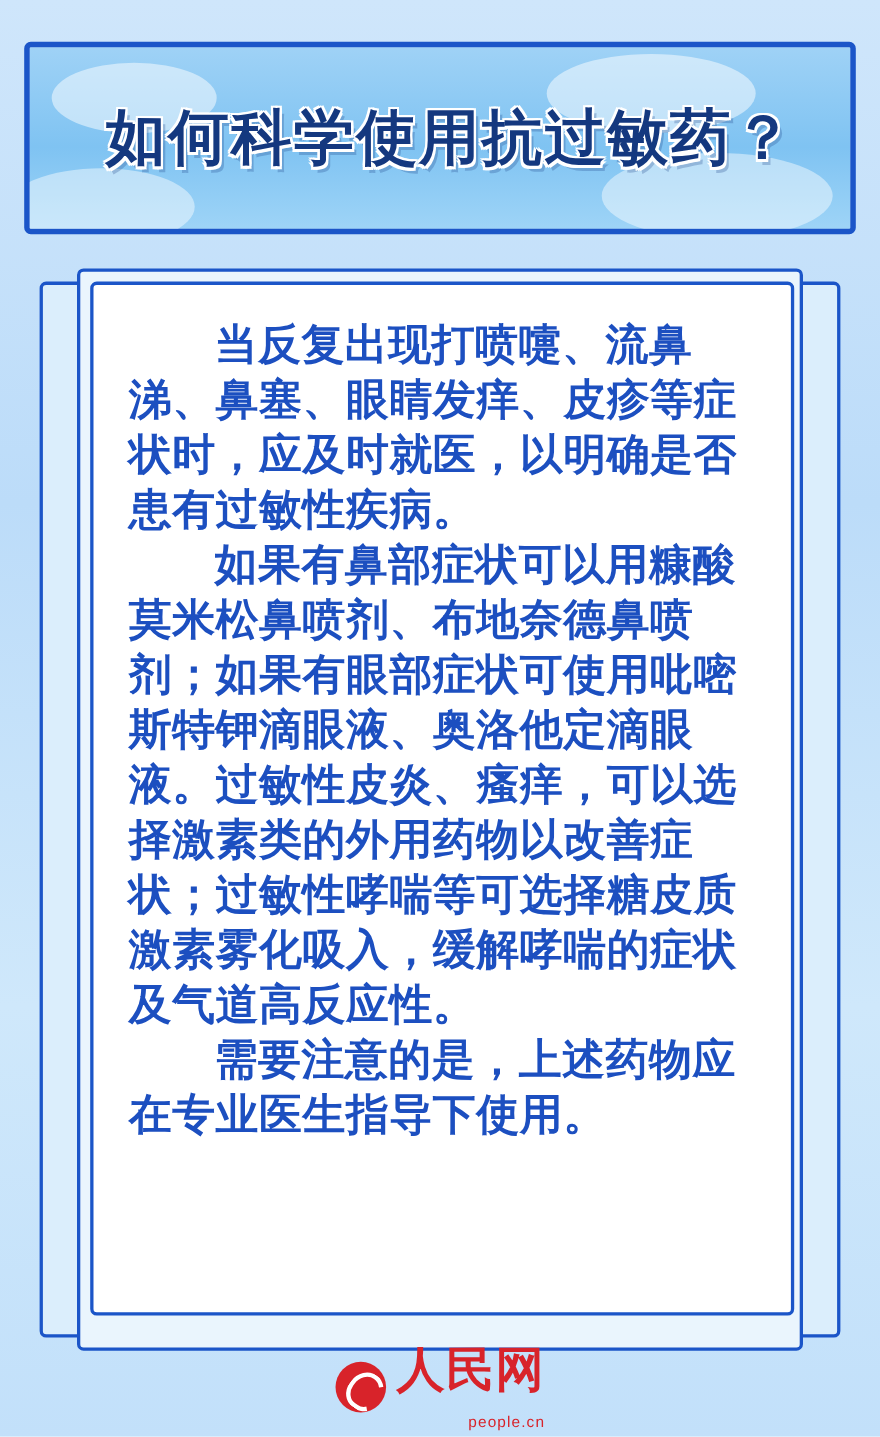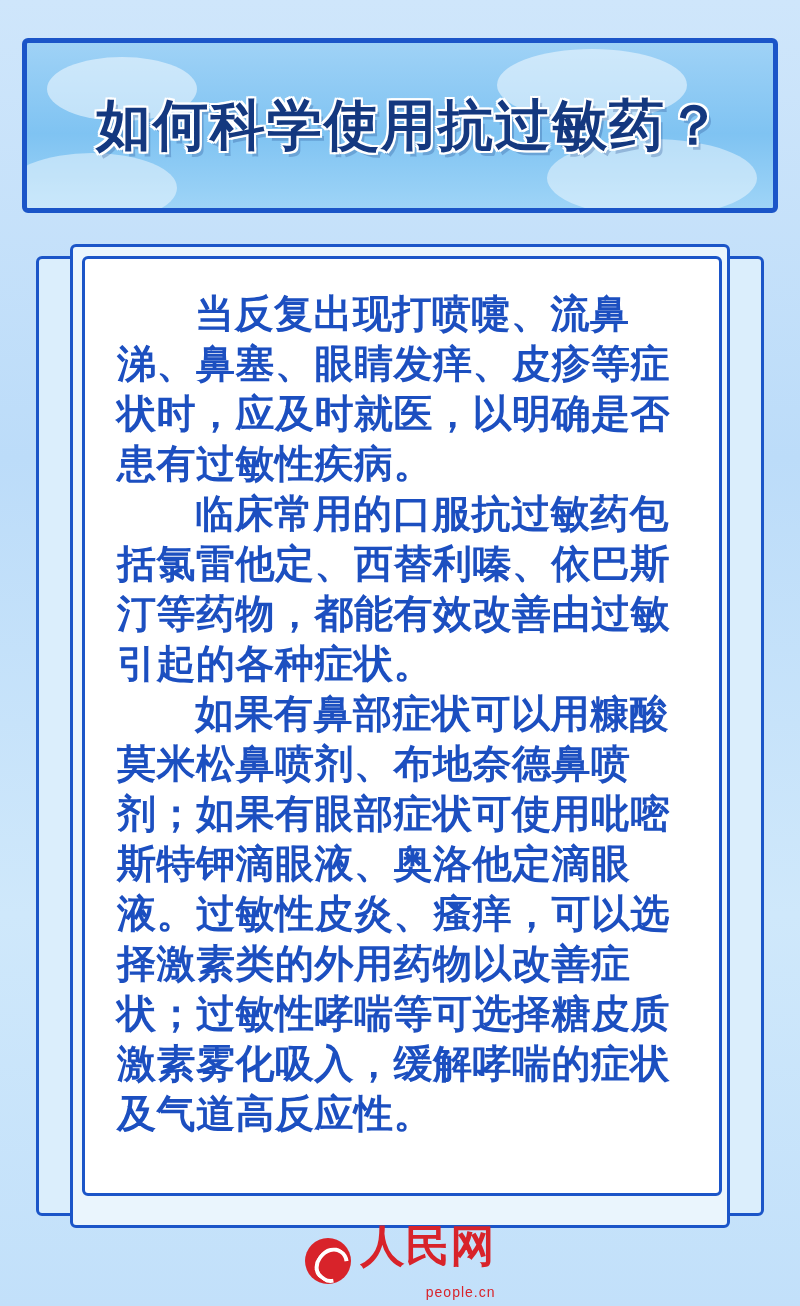--- a/index.html
+++ b/index.html
@@ -163,22 +163,22 @@
   <div class="header-inner">
     <h1 class="header-title">如何科学使用抗过敏药？</h1>
   </div>
 </div>
 
 <div class="card-outer"></div>
 <div class="card-mid"></div>
 
 <div class="card-main">
   <p class="para">当反复出现打喷嚏、流鼻涕、鼻塞、眼睛发痒、皮疹等症状时，应及时就医，以明确是否患有过敏性疾病。</p>
-  <p class="para">临床常用的口服抗过敏药包括氯雷他定、西替利嗪、依巴斯汀等药物，都能有效改善由过敏引起的各种症状。</p>
   <p class="para">如果有鼻部症状可以用糠酸莫米松鼻喷剂、布地奈德鼻喷剂；如果有眼部症状可使用吡嘧斯特钾滴眼液、奥洛他定滴眼液。过敏性皮炎、瘙痒，可以选择激素类的外用药物以改善症状；过敏性哮喘等可选择糖皮质激素雾化吸入，缓解哮喘的症状及气道高反应性。</p>
+  <p class="para">需要注意的是，上述药物应在专业医生指导下使用。</p>
 </div>
 
 <div class="footer">
   <div class="logo-mark"></div>
   <div class="logo-text">
     <span class="logo-cn">人民网</span>
     <span class="logo-en">people.cn</span>
   </div>
 </div>
 

